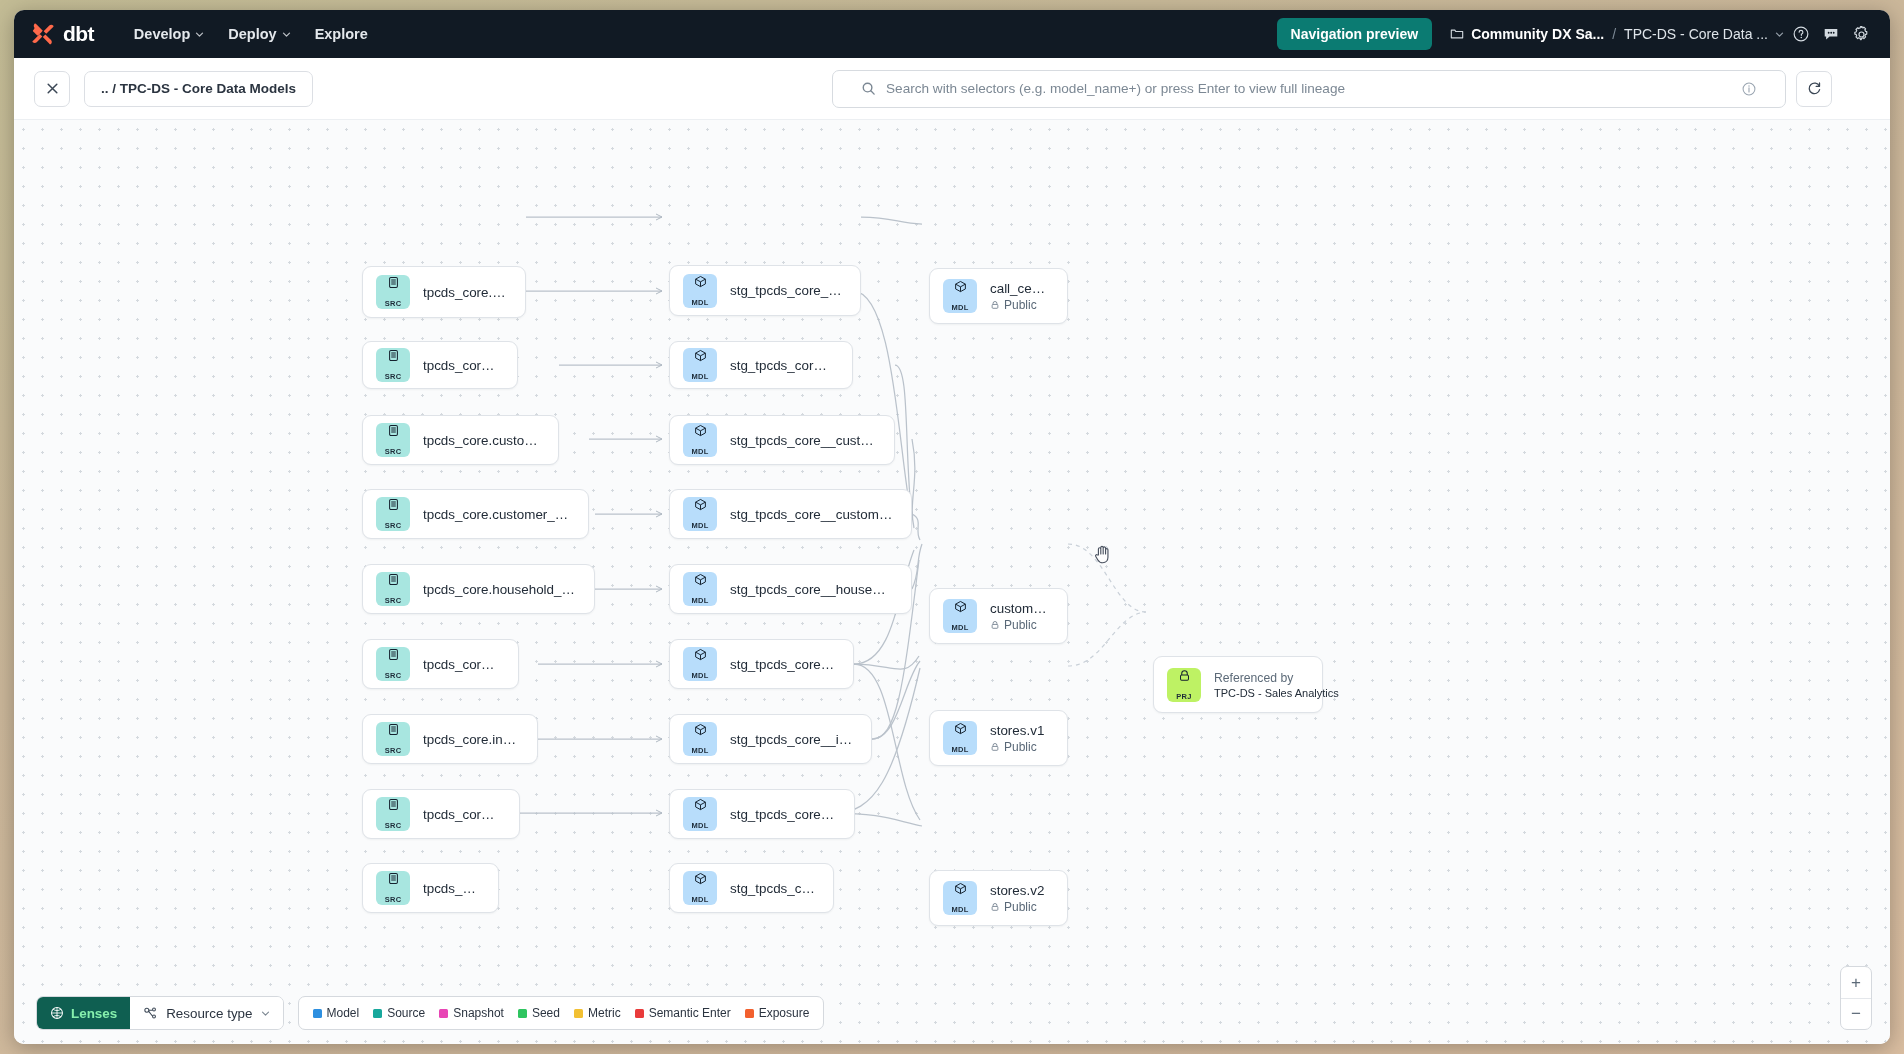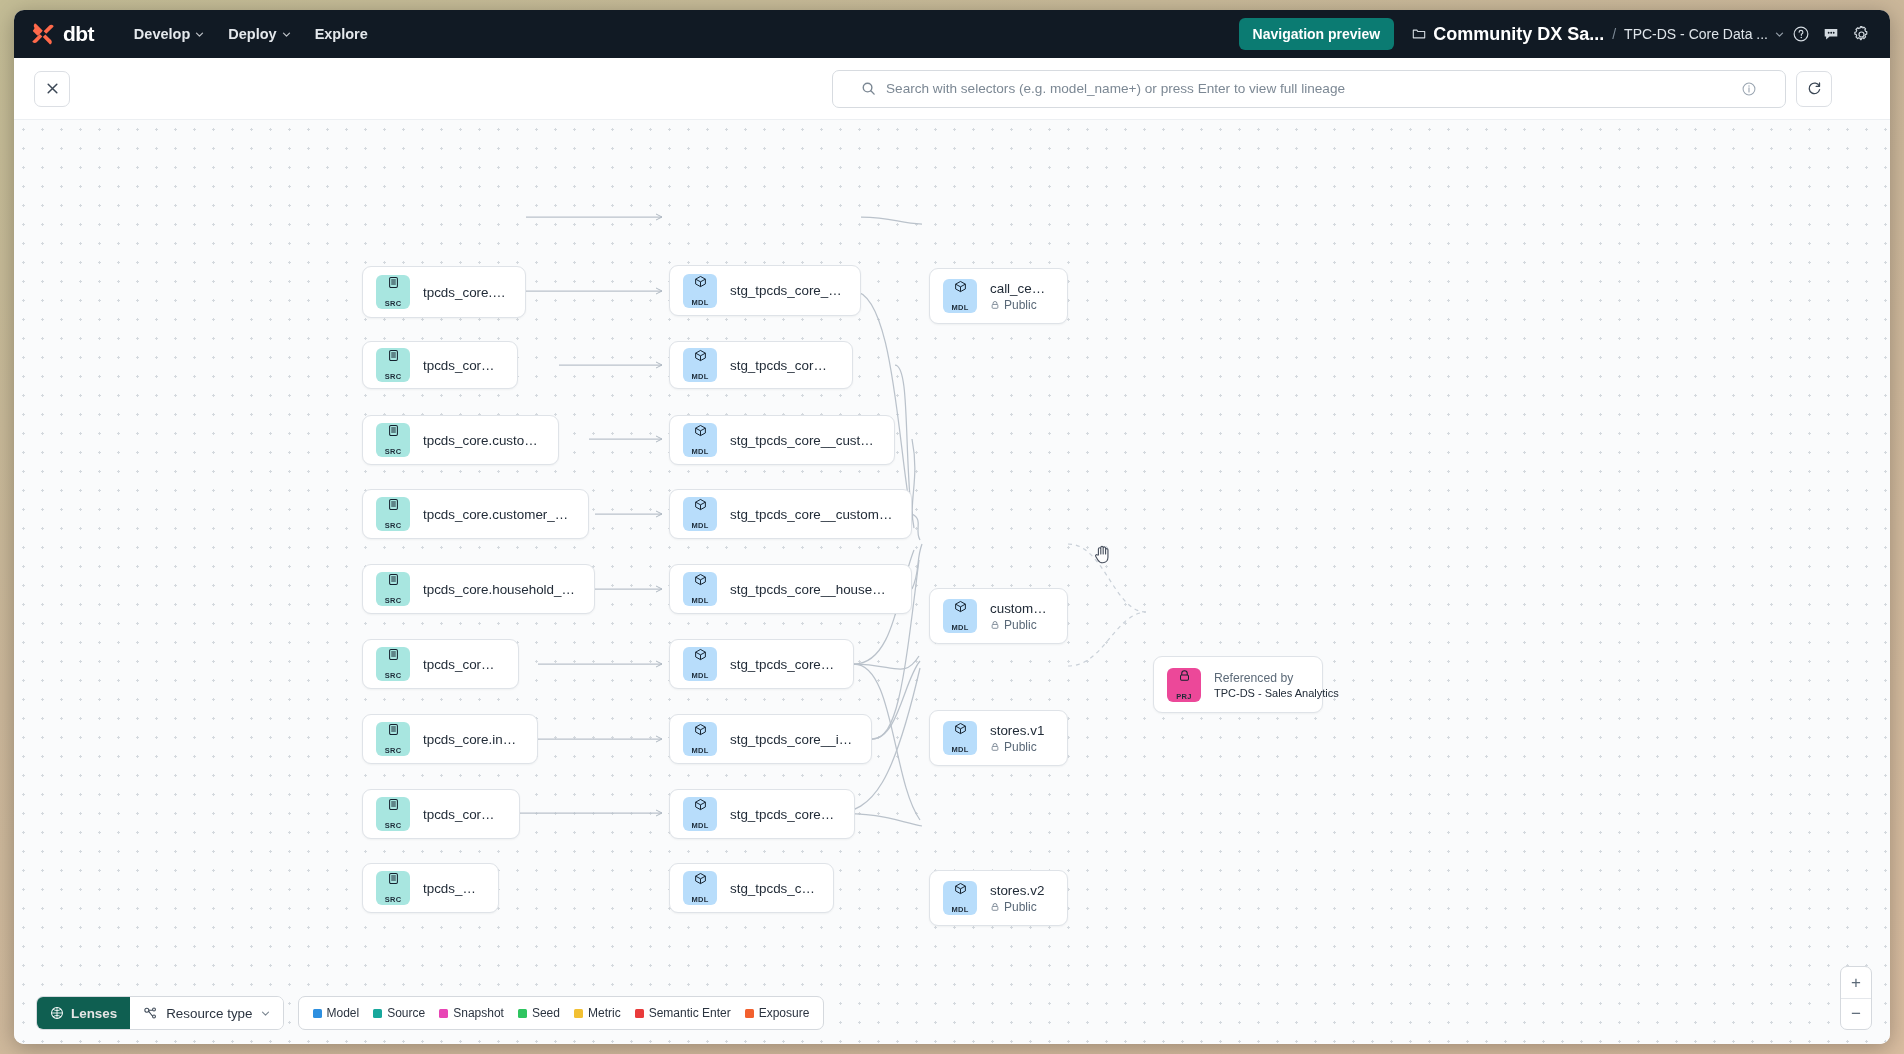--- a/index.html
+++ b/index.html
@@ -38,21 +38,21 @@
   }
   .chev { width: 9px; height: 9px; opacity: .8; }
   .spacer { flex: 1 1 auto; }
   .nav-preview-btn {
     background: #0b7b72; color: #fff; font-size: 14px; font-weight: 600;
     padding: 8px 14px; border-radius: 6px; cursor: pointer; white-space: nowrap;
   }
   .crumb-zone { display: flex; align-items: center; gap: 8px; margin-left: 18px; }
   .crumb-proj {
     display: flex; align-items: center; gap: 7px;
-    color: #fff; font-size: 18px; font-weight: 700; cursor: pointer; white-space: nowrap;
+    color: #fff; font-size: 14px; font-weight: 700; cursor: pointer; white-space: nowrap;
   }
   .crumb-sep { color: #7d8a96; font-size: 14px; }
   .crumb-env {
     display: flex; align-items: center; gap: 7px;
     color: #dfe5ea; font-size: 14px; cursor: pointer; white-space: nowrap;
   }
   .ic-btn {
     width: 26px; height: 26px; display: flex; align-items: center; justify-content: center;
     cursor: pointer; border-radius: 5px; margin-left: 4px;
   }
@@ -97,21 +97,21 @@
     border-radius: 9px; display: flex; align-items: center; gap: 13px;
     padding: 0 18px 0 13px; cursor: pointer;
     box-shadow: 0 1px 2px rgba(20,30,45,.05);
   }
   .badge {
     width: 34px; height: 34px; border-radius: 6px; flex: 0 0 34px;
     display: flex; flex-direction: column; align-items: center; justify-content: center; gap: 10px;
   }
   .badge.src { background: #a8e6e0; }
   .badge.mdl { background: #b8ddfb; }
-  .badge.prj { background: #ec4899; }
+  .badge.prj { background: #bef264; }
   .badge-ico { width: 13px; height: 13px; display:block; }
   .badge-lbl { font-size: 7.5px; font-weight: 700; color: #1d2b38; letter-spacing: .3px; line-height: 9px; }
   .node-body { min-width: 0; display: flex; flex-direction: column; justify-content: center; gap: 2px; }
   .node-title {
     font-size: 13.4px; color: #222c38; white-space: nowrap;
     overflow: hidden; text-overflow: ellipsis;
   }
   .node-sub { font-size: 12px; color: #596877; display: flex; align-items: center; gap: 4px; white-space: nowrap; }
   .ref-sub { font-size: 11px; color: #222c38; white-space: nowrap; }
   .ref-top { font-size: 12.2px; color: #5c6a78; white-space: nowrap; }
@@ -119,21 +119,21 @@
   .hand-cursor { position: absolute; width: 22px; height: 24px; pointer-events: none; }
 
   
   .bottombar {
     position: absolute; left: 22px; bottom: 14px; display: flex; align-items: center; gap: 14px; z-index: 6;
   }
   .lens-group {
     display: flex; height: 34px; border: 1px solid #d5d9de; border-radius: 7px; overflow: hidden; background: #fff;
   }
   .lens-btn {
-    background: #0f5f51; color: #e5e5e5; font-size: 13.4px; font-weight: 700;
+    background: #0f5f51; color: #86efac; font-size: 13.4px; font-weight: 700;
     display: flex; align-items: center; gap: 7px; padding: 0 13px; cursor: pointer;
   }
   .rtype-btn {
     background: #fff; color: #2b3440; font-size: 13.4px;
     display: flex; align-items: center; gap: 8px; padding: 0 13px; cursor: pointer;
   }
   .legend {
     height: 34px; border: 1px solid #d5d9de; border-radius: 7px; background: #fff;
     display: flex; align-items: center; gap: 14px; padding: 0 14px;
   }
@@ -231,20 +231,21 @@
         </svg>
       </div>
     </div>
 
     <div class="toolbar">
       <div class="sq-btn">
         <svg width="15" height="15" viewBox="0 0 16 16">
             <path d="M3.4 3.4 L12.6 12.6 M12.6 3.4 L3.4 12.6" stroke="#3b4755" stroke-width="1.6" stroke-linecap="round"></path>
           </svg>
       </div>
+      <div class="crumb-chip">.. / TPC-DS - Core Data Models</div>
 
       <div class="search-wrap">
         <div class="search-box">
           <svg width="15" height="15" viewBox="0 0 16 16">
             <circle cx="7" cy="7" r="4.6" fill="none" stroke="#7c8894" stroke-width="1.5"></circle>
             <path d="M10.5 10.5 L14 14" stroke="#7c8894" stroke-width="1.5" stroke-linecap="round"></path>
           </svg>
           <span class="search-ph">Search with selectors (e.g. model_name+) or press Enter to view full lineage</span>
           <svg width="16" height="16" viewBox="0 0 20 20">
             <circle cx="10" cy="10" r="7.4" fill="none" stroke="#9aa5b1" stroke-width="1.3"></circle>

